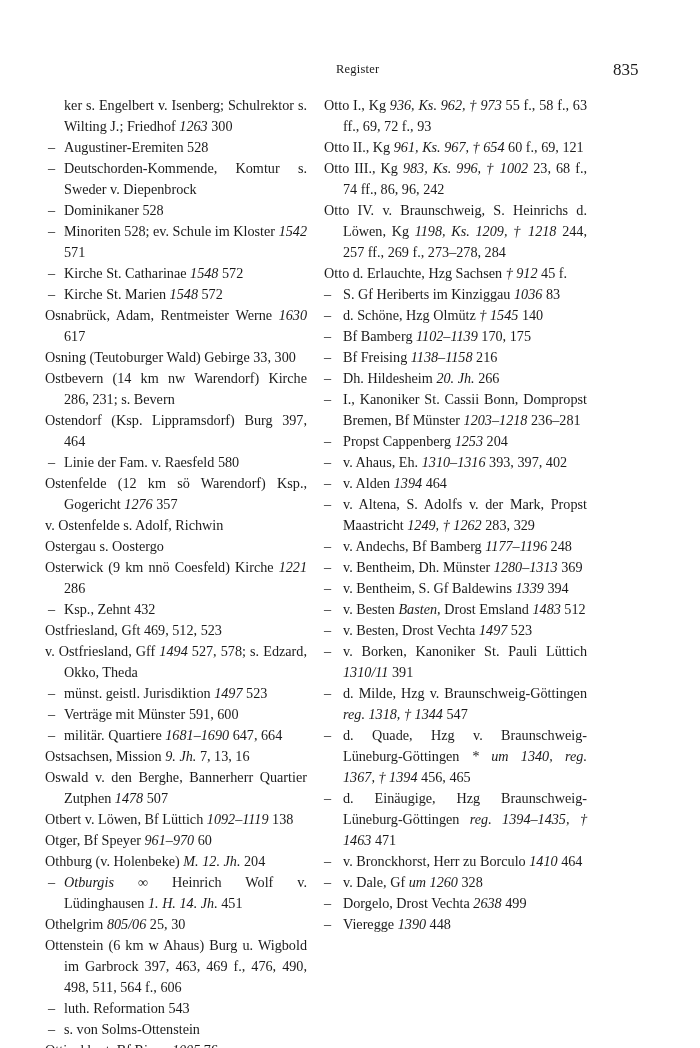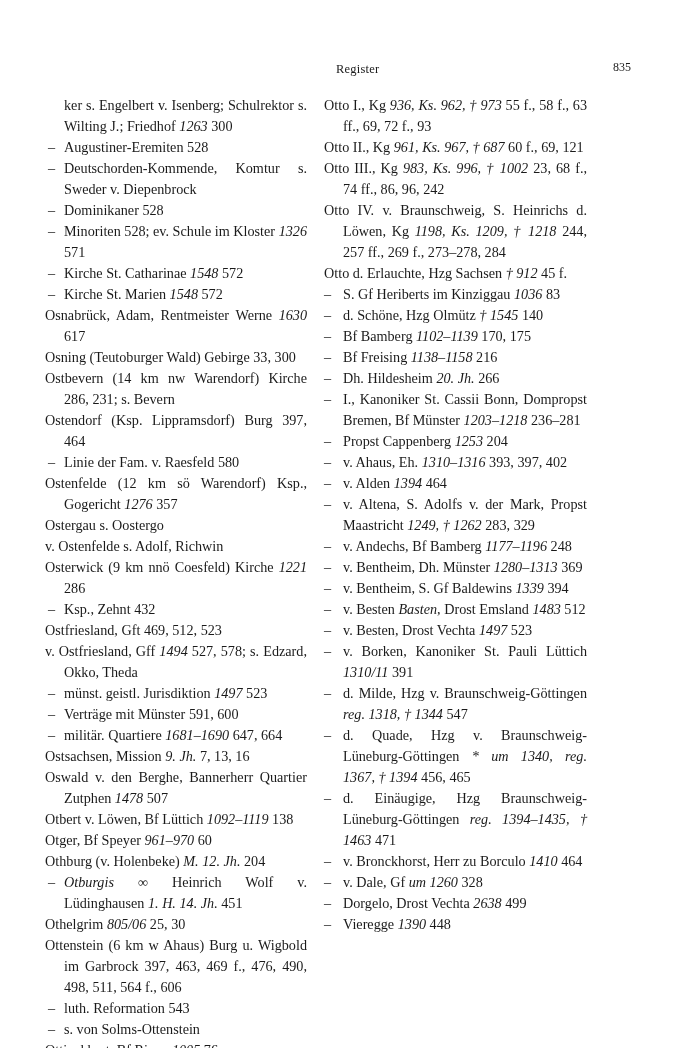--- a/index.html
+++ b/index.html
@@ -1,20 +1,20 @@
 <!DOCTYPE html>
 <html><head>
 <meta charset="utf-8">
 <style>
   html, body { margin: 0; padding: 0; background: #ffffff; }
   body { width: 700px; height: 1048px; position: relative; overflow: hidden;
          font-family: "Liberation Serif", "DejaVu Serif", serif; color: #1a1a1a; }
   .running-head { position: absolute; top: 60px; left: 0; width: 700px; height: 20px; }
   .running-title { position: absolute; left: 288px; top: 2px; font-size: 12.5px; letter-spacing: 0.2px; margin-left: 48px; }
-  .page-number { position: absolute; left: 613px; top: 0px; font-size: 12px; }
+  .page-number { position: absolute; left: 613px; top: 0px; font-size: 17px; }
   .col { position: absolute; top: 95px; font-size: 14.2px; line-height: 21px; }
   .col-left { left: 45px; width: 262px; }
   .col-right { left: 324px; width: 263px; }
   .entry { position: relative; text-align: justify; text-align-last: left; }
   .entry.main { padding-left: 19px; text-indent: -19px; }
   .entry.sub { padding-left: 19px; }
   .entry.cont { padding-left: 19px; }
   .dash { position: absolute; left: 3px; top: 0; }
   .col-right .dash { left: 0px; }
   .col-left .entry.main, .col-left .entry.cont, .col-left .entry.sub { }
@@ -26,31 +26,31 @@
 <div class="running-head">
   <span class="running-title">Register</span>
   <span class="page-number">835</span>
 </div>
 
 <div class="col col-left" id="col-left">
     <div class="entry cont"><span>ker s. Engelbert v. Isenberg; Schulrektor s. Wilting J.; Friedhof <i>1263</i> 300</span></div>
     <div class="entry sub"><span class="dash">–</span><span>Augustiner-Eremiten 528</span></div>
     <div class="entry sub"><span class="dash">–</span><span>Deutschorden-Kommende, Komtur s. Sweder v. Diepenbrock</span></div>
     <div class="entry sub"><span class="dash">–</span><span>Dominikaner 528</span></div>
-    <div class="entry sub"><span class="dash">–</span><span>Minoriten 528; ev. Schule im Kloster <i>1326</i> 571</span></div>
+    <div class="entry sub"><span class="dash">–</span><span>Minoriten 528; ev. Schule im Kloster <i>1542</i> 571</span></div>
     <div class="entry sub"><span class="dash">–</span><span>Kirche St. Catharinae <i>1548</i> 572</span></div>
     <div class="entry sub"><span class="dash">–</span><span>Kirche St. Marien <i>1548</i> 572</span></div>
     <div class="entry main"><span>Osnabrück, Adam, Rentmeister Werne <i>1630</i> 617</span></div>
     <div class="entry main"><span>Osning (Teutoburger Wald) Gebirge 33, 300</span></div>
     <div class="entry main"><span>Ostbevern (14 km nw Warendorf) Kirche 286, 231; s. Bevern</span></div>
     <div class="entry main"><span>Ostendorf (Ksp. Lippramsdorf) Burg 397, 464</span></div>
     <div class="entry sub"><span class="dash">–</span><span>Linie der Fam. v. Raesfeld 580</span></div>
     <div class="entry main"><span>Ostenfelde (12 km sö Warendorf) Ksp., Gogericht <i>1276</i> 357</span></div>
+    <div class="entry main"><span>v. Ostenfelde s. Adolf, Richwin</span></div>
     <div class="entry main"><span>Ostergau s. Oostergo</span></div>
-    <div class="entry main"><span>v. Ostenfelde s. Adolf, Richwin</span></div>
     <div class="entry main"><span>Osterwick (9 km nnö Coesfeld) Kirche <i>1221</i> 286</span></div>
     <div class="entry sub"><span class="dash">–</span><span>Ksp., Zehnt 432</span></div>
     <div class="entry main"><span>Ostfriesland, Gft 469, 512, 523</span></div>
     <div class="entry main"><span>v. Ostfriesland, Gff <i>1494</i> 527, 578; s. Edzard, Okko, Theda</span></div>
     <div class="entry sub"><span class="dash">–</span><span>münst. geistl. Jurisdiktion <i>1497</i> 523</span></div>
     <div class="entry sub"><span class="dash">–</span><span>Verträge mit Münster 591, 600</span></div>
     <div class="entry sub"><span class="dash">–</span><span>militär. Quartiere <i>1681–1690</i> 647, 664</span></div>
     <div class="entry main"><span>Ostsachsen, Mission <i>9. Jh.</i> 7, 13, 16</span></div>
     <div class="entry main"><span>Oswald v. den Berghe, Bannerherr Quartier Zutphen <i>1478</i> 507</span></div>
     <div class="entry main"><span>Otbert v. Löwen, Bf Lüttich <i>1092–1119</i> 138</span></div>
@@ -58,21 +58,21 @@
     <div class="entry main"><span>Othburg (v. Holenbeke) <i>M. 12. Jh.</i> 204</span></div>
     <div class="entry sub"><span class="dash">–</span><span><i>Otburgis</i> ∞ Heinrich Wolf v. Lüdinghausen <i>1. H. 14. Jh.</i> 451</span></div>
     <div class="entry main"><span>Othelgrim <i>805/06</i> 25, 30</span></div>
     <div class="entry main"><span>Ottenstein (6 km w Ahaus) Burg u. Wigbold im Garbrock 397, 463, 469 f., 476, 490, 498, 511, 564 f., 606</span></div>
     <div class="entry sub"><span class="dash">–</span><span>luth. Reformation 543</span></div>
     <div class="entry sub"><span class="dash">–</span><span>s. von Solms-Ottenstein</span></div>
     <div class="entry main"><span>Ottinckhart, Bf Ripen <i>1005</i> 76</span></div>
   </div>
 <div class="col col-right" id="col-right">
     <div class="entry main"><span>Otto I., Kg <i>936, Ks. 962, † 973</i> 55 f., 58 f., 63 ff., 69, 72 f., 93</span></div>
-    <div class="entry main"><span>Otto II., Kg <i>961, Ks. 967, † 687</i> 60 f., 69, 121</span></div>
+    <div class="entry main"><span>Otto II., Kg <i>961, Ks. 967, † 654</i> 60 f., 69, 121</span></div>
     <div class="entry main"><span>Otto III., Kg <i>983, Ks. 996, † 1002</i> 23, 68 f., 74 ff., 86, 96, 242</span></div>
     <div class="entry main"><span>Otto IV. v. Braunschweig, S. Heinrichs d. Löwen, Kg <i>1198, Ks. 1209, † 1218</i> 244, 257 ff., 269 f., 273–278, 284</span></div>
     <div class="entry main"><span>Otto d. Erlauchte, Hzg Sachsen <i>† 912</i> 45 f.</span></div>
     <div class="entry sub"><span class="dash">–</span><span>S. Gf Heriberts im Kinziggau <i>1036</i> 83</span></div>
     <div class="entry sub"><span class="dash">–</span><span>d. Schöne, Hzg Olmütz <i>† 1545</i> 140</span></div>
     <div class="entry sub"><span class="dash">–</span><span>Bf Bamberg <i>1102–1139</i> 170, 175</span></div>
     <div class="entry sub"><span class="dash">–</span><span>Bf Freising <i>1138–1158</i> 216</span></div>
     <div class="entry sub"><span class="dash">–</span><span>Dh. Hildesheim <i>20. Jh.</i> 266</span></div>
     <div class="entry sub"><span class="dash">–</span><span>I., Kanoniker St. Cassii Bonn, Dompropst Bremen, Bf Münster <i>1203–1218</i> 236–281</span></div>
     <div class="entry sub"><span class="dash">–</span><span>Propst Cappenberg <i>1253</i> 204</span></div>

